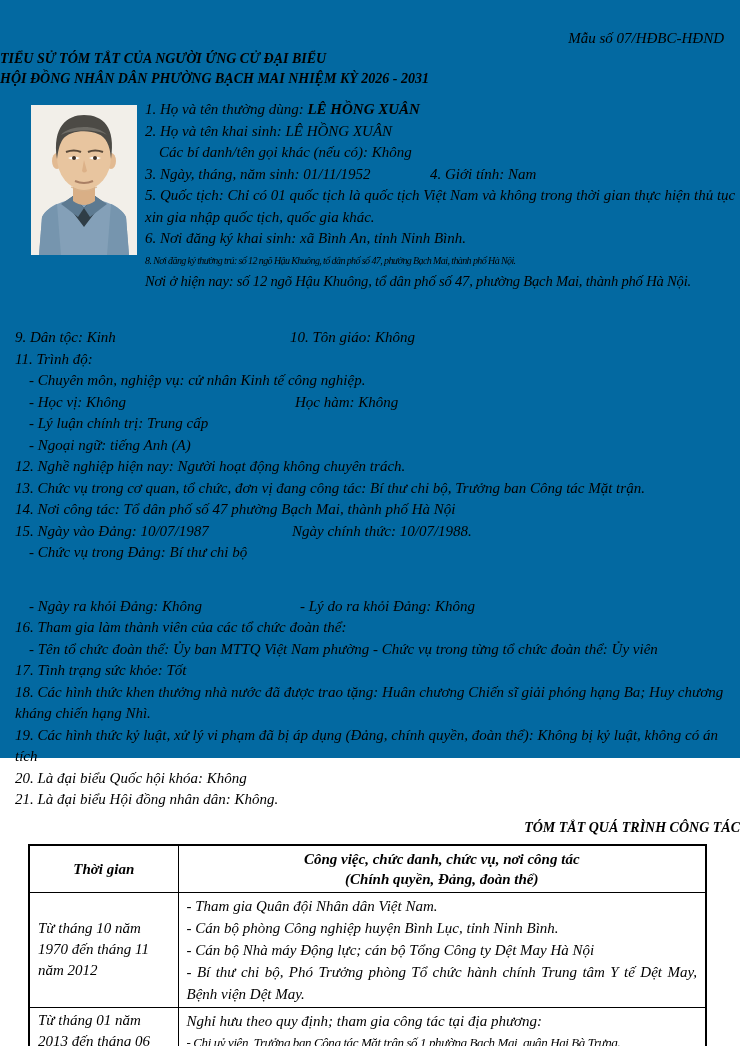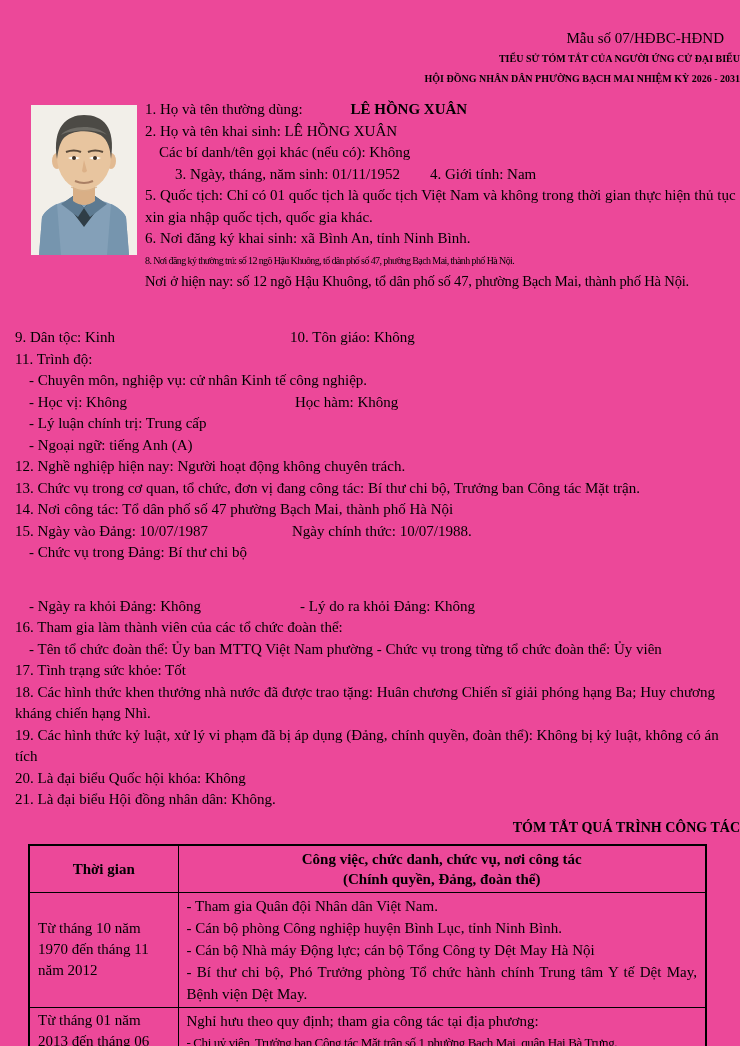--- a/index.html
+++ b/index.html
@@ -1,40 +1,40 @@
 <!DOCTYPE html>
 <html><head>
 <meta charset="utf-8">
 <style>
   html,body{margin:0;padding:0;background:#ffffff;}
   body{
     width:740px;height:1046px;
     font-family:"Liberation Serif","DejaVu Serif",serif;
     font-size:15px;color:#000;overflow:hidden;
   }
-  .page{position:relative;width:740px;height:1046px;background:#ec4899;}
+  .page{position:relative;width:740px;height:758px;background:#0369a1;font-style:italic;}
   .form-label{
     text-align:right;padding:30px 16px 0 0;font-size:15px;
   }
   .doc-title{
-    text-align:right;font-weight:bold;font-size:10px;line-height:20px;
+    text-align:left;font-weight:bold;font-size:14px;line-height:20px;
   }
   .doc-title.first{margin-top:2px;}
   .top-section{position:relative;margin-top:10px;min-height:228px;}
   .photo-frame{
     position:absolute;left:31px;top:6px;width:106px;height:150px;overflow:hidden;
   }
   .top-items{margin-left:145px;padding-right:4px;line-height:21.5px;}
   .body-items{margin-left:15px;line-height:21.5px;}
   .line{margin:0;}
   .sub{padding-left:14px;}
-  .bold{font-weight:bold;margin-left:44px;}
+  .bold{font-weight:bold;}
   .condensed{white-space:nowrap;letter-spacing:-0.6px;font-size:10px;}
   .condensed2{white-space:nowrap;letter-spacing:-0.2px;font-size:14.6px;}
-  .pair34 .c1{display:inline-block;width:285px;text-align:center;}
+  .pair34 .c1{display:inline-block;width:285px;}
   .pair910 .c1{display:inline-block;width:275px;}
   .pair11c .c1{display:inline-block;width:266px;}
   .pair15 .c1{display:inline-block;width:277px;}
   .pair15de .c1{display:inline-block;width:271px;margin-top:32px;}
   .table-title{
     text-align:right;font-weight:bold;font-size:14px;margin:9px 0 8px 0;
   }
   table.work{
     border-collapse:collapse;margin-left:28px;width:679px;
     border:2px solid #000;table-layout:fixed;

